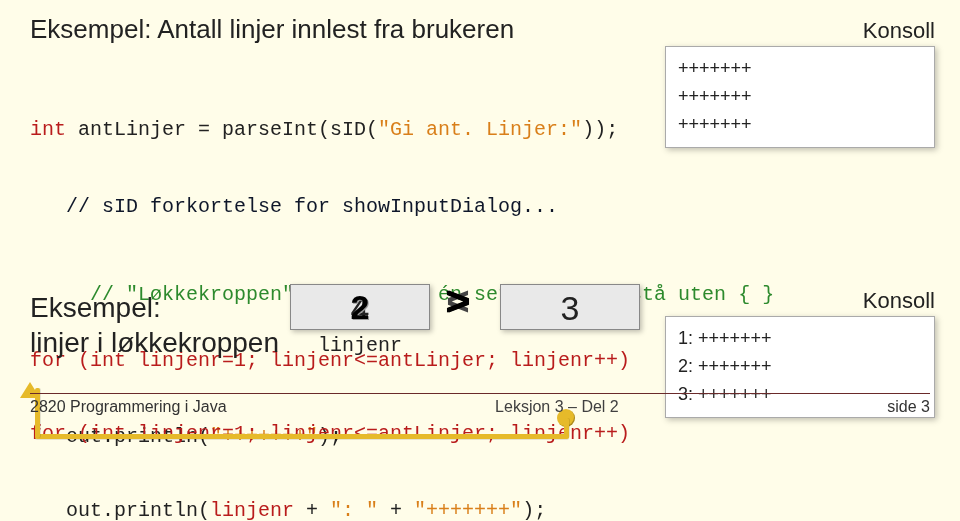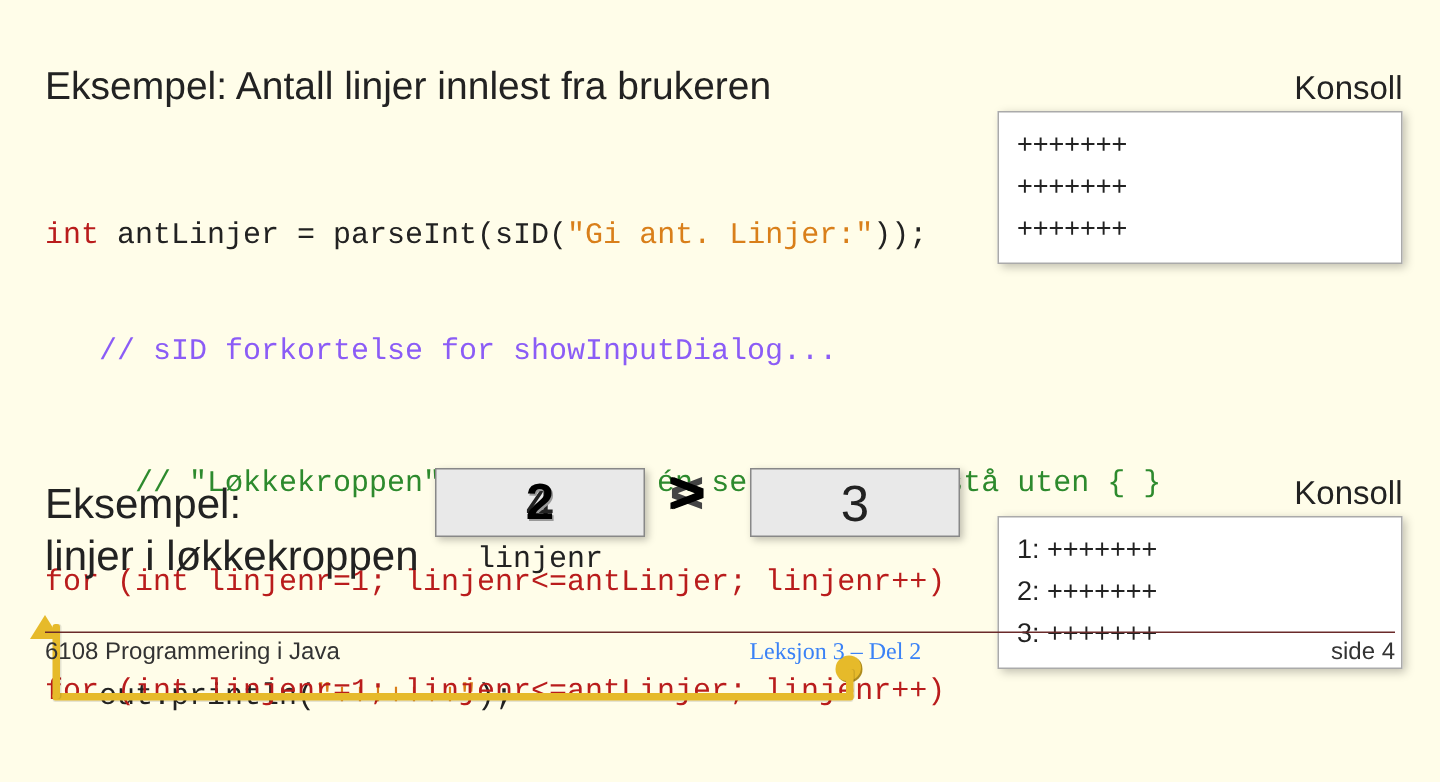--- a/index.html
+++ b/index.html
@@ -5,40 +5,40 @@
   * { box-sizing: border-box; }
   html, body {
     margin: 0; padding: 0;
     width: 960px; height: 521px;
     background: #fffde9;
     font-family: "Segoe UI", Arial, sans-serif;
     color: #222;
     position: relative;
     overflow: hidden;
   }
-  .page { width: 960px; height: 428px; position: relative; margin-top: 28px; }
+  .page { width: 960px; height: 428px; position: relative; }
   .title {
     font-size: 26px;
     font-weight: 400;
     position: absolute;
     left: 30px;
     top: 14px;
   }
   .code {
     font-family: "Courier New", Courier, monospace;
     font-size: 20px;
     white-space: pre;
     line-height: 1.28;
   }
   .code-block1 { position: absolute; left: 30px; top: 66px; }
   .code-block2 { position: absolute; left: 30px; top: 256px; }
   .code-block3 { position: absolute; left: 30px; top: 370px; }
 
   .blue { color: #b91c1c; }
-  .gray { color: #8b5cf6; text-align: right; }
+  .gray { color: #0f172a; text-align: right; }
   .green { color: #2d8a2d; }
   .orange { color: #d97f1a; }
   .black { color: #222; }
 
   .console1 { position: absolute; right: 25px; top: 18px; width: 270px; }
   .console2 { position: absolute; right: 25px; top: 288px; width: 270px; }
   .console-label { font-size: 22px; font-weight: 400; margin-bottom: 2px; color: #222; text-align: right; }
   .console-box {
     background: #fff;
     border: 1px solid #aaa;
@@ -114,21 +114,21 @@
   .footer {
     position: absolute;
     left: 30px; right: 30px; bottom: 12px;
     border-top: 1px solid #6a2a2a;
     padding-top: 4px;
     font-size: 16px;
     display: flex;
     justify-content: space-between;
     color: #333;
   }
-  .footer .center { color: #3b82f6; font-family: Liberation Serif, serif; }
+  .footer .center { color: #404040; }
 </style>
 </head>
 <body>
 <div class="page">
 
 <div class="title">Eksempel: Antall linjer innlest fra brukeren</div>
 
 <div class="code code-block1">
   <div><span class="blue">int </span><span class="black">antLinjer = parseInt(sID(</span><span class="orange">"Gi ant. Linjer:"</span><span class="black">));</span></div>
   <div><span class="gray">   // sID forkortelse for showInputDialog...</span></div>
@@ -186,18 +186,18 @@
 <div class="console2">
   <div class="console-label">Konsoll</div>
   <div class="console-box">
     <div class="console-line">1: +++++++</div>
     <div class="console-line">2: +++++++</div>
     <div class="console-line">3: +++++++</div>
   </div>
 </div>
 
 <div class="footer">
-  <span>6108 Programmering i Java</span>
+  <span>2820 Programmering i Java</span>
   <span class="center">Leksjon 3 – Del 2</span>
-  <span>side 4</span>
+  <span>side 3</span>
 </div>
 
 </div>
 
 </body></html>

